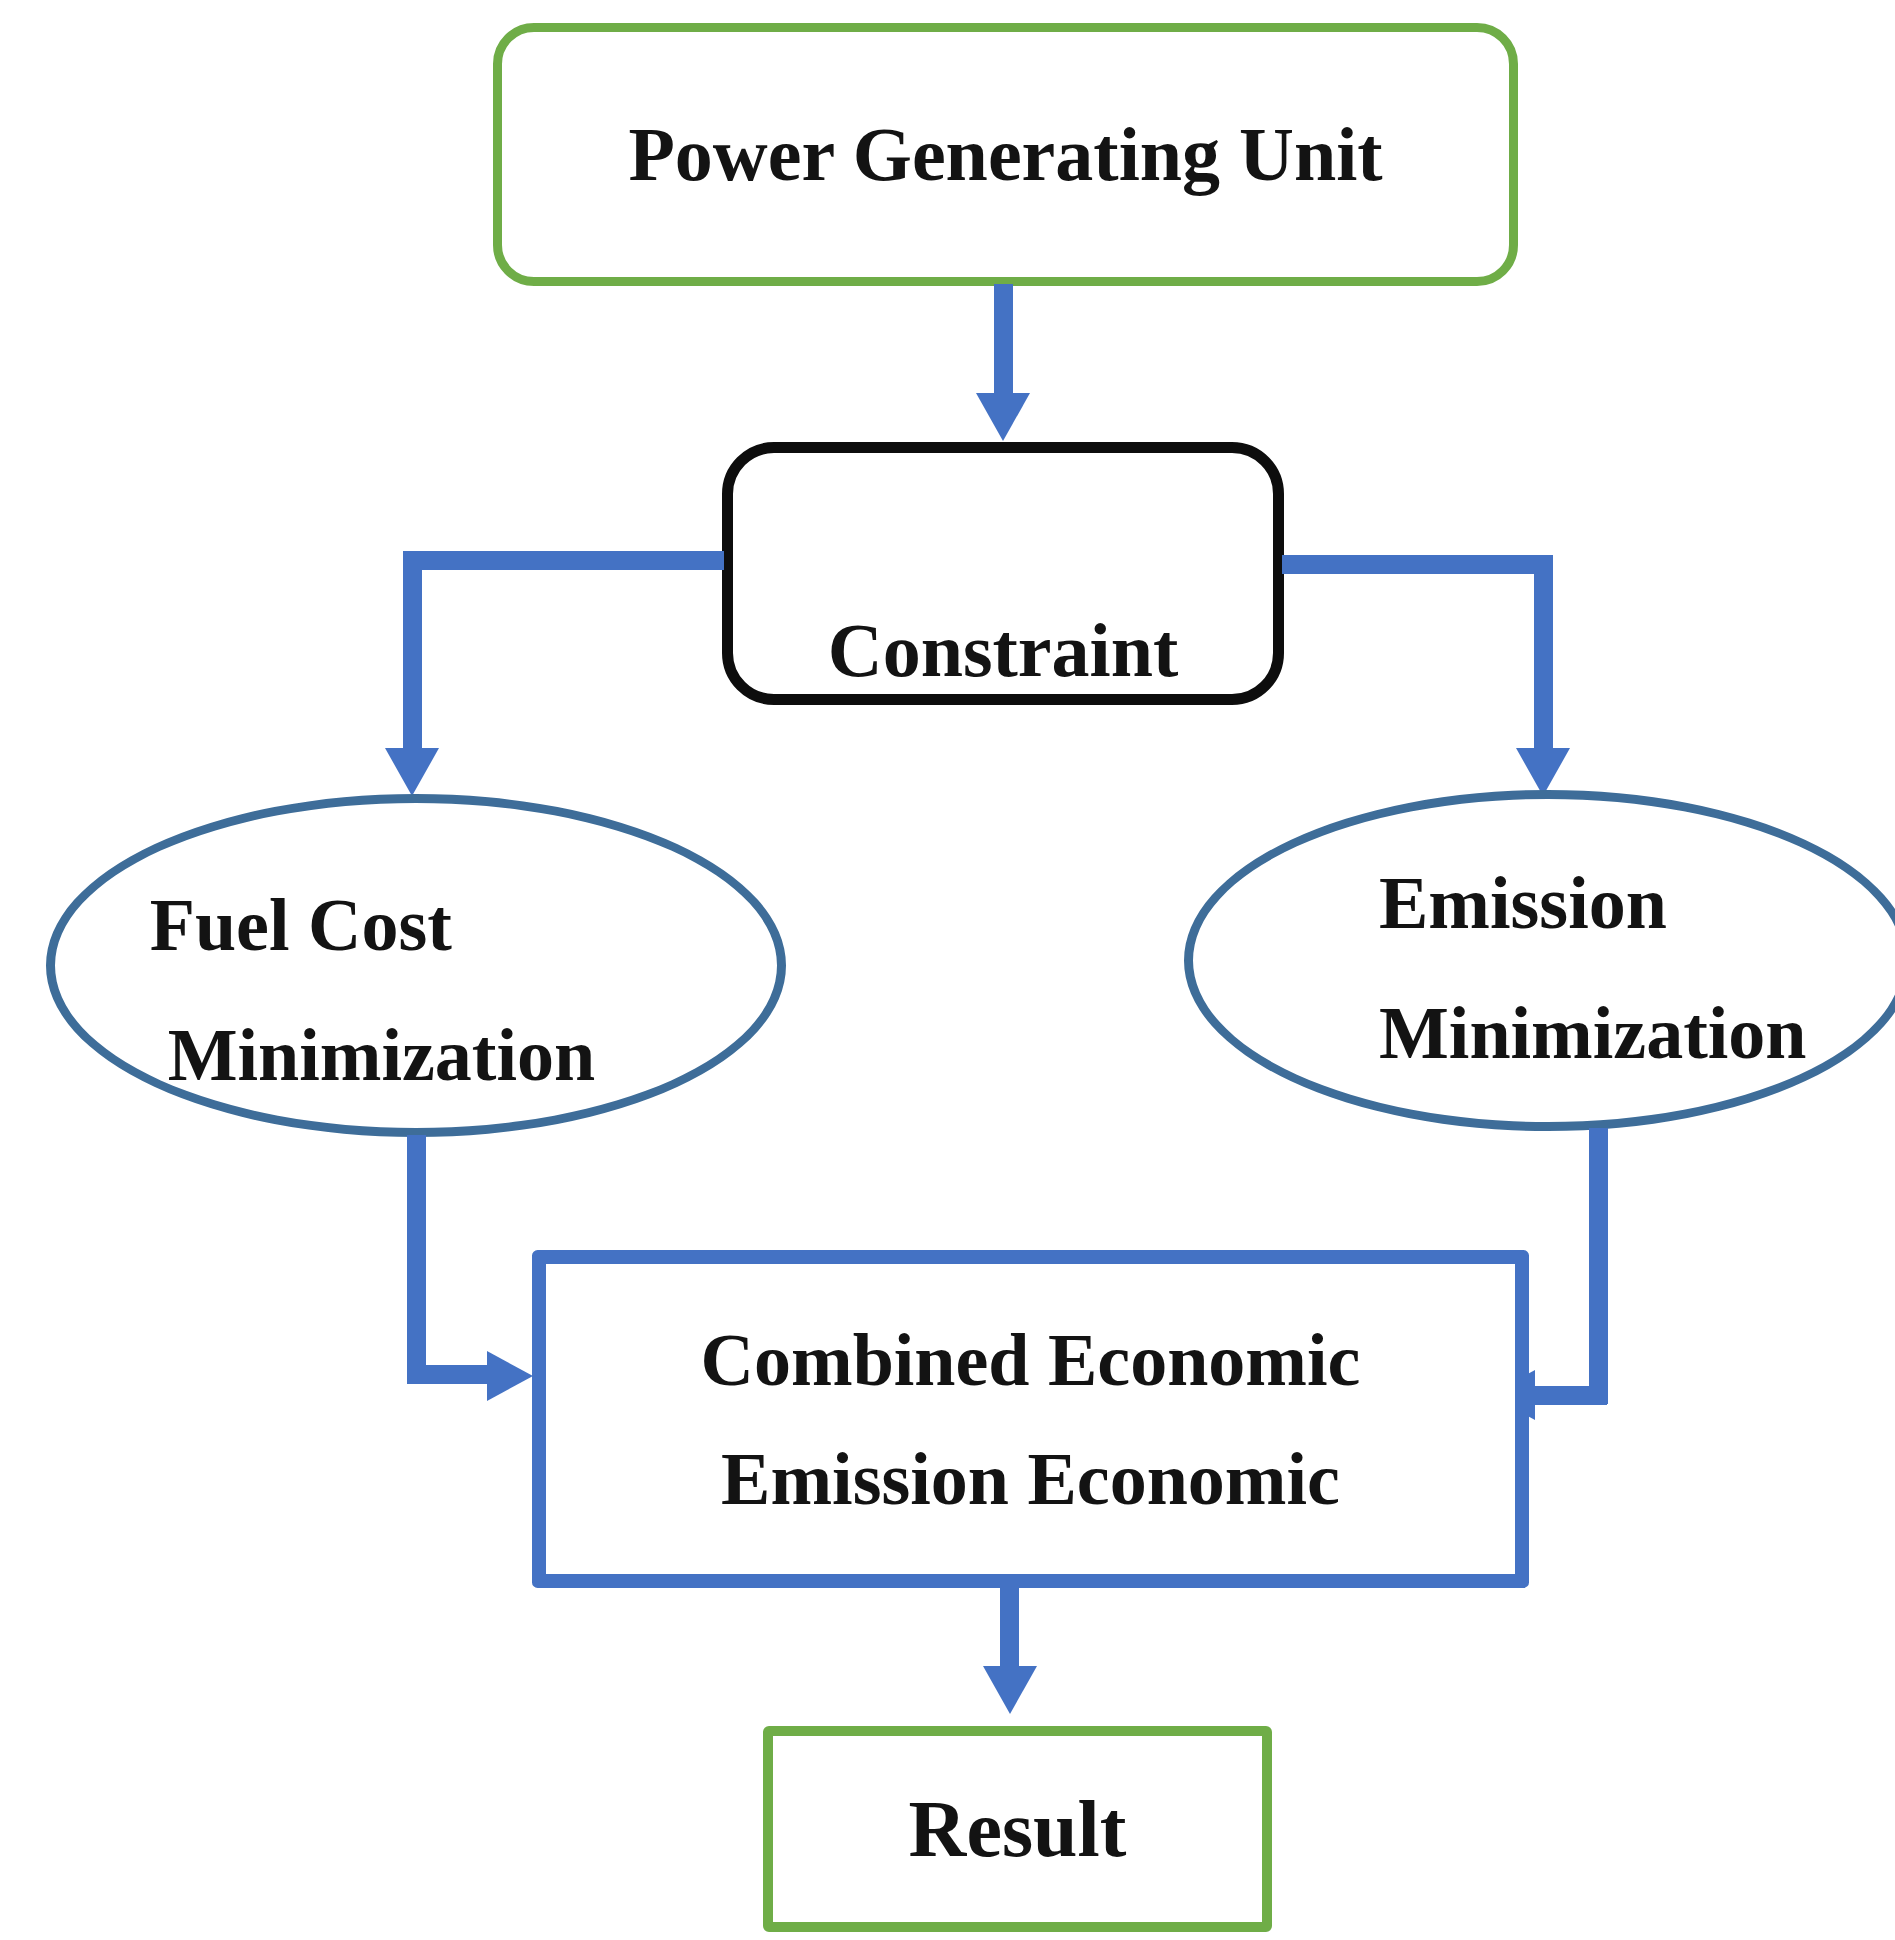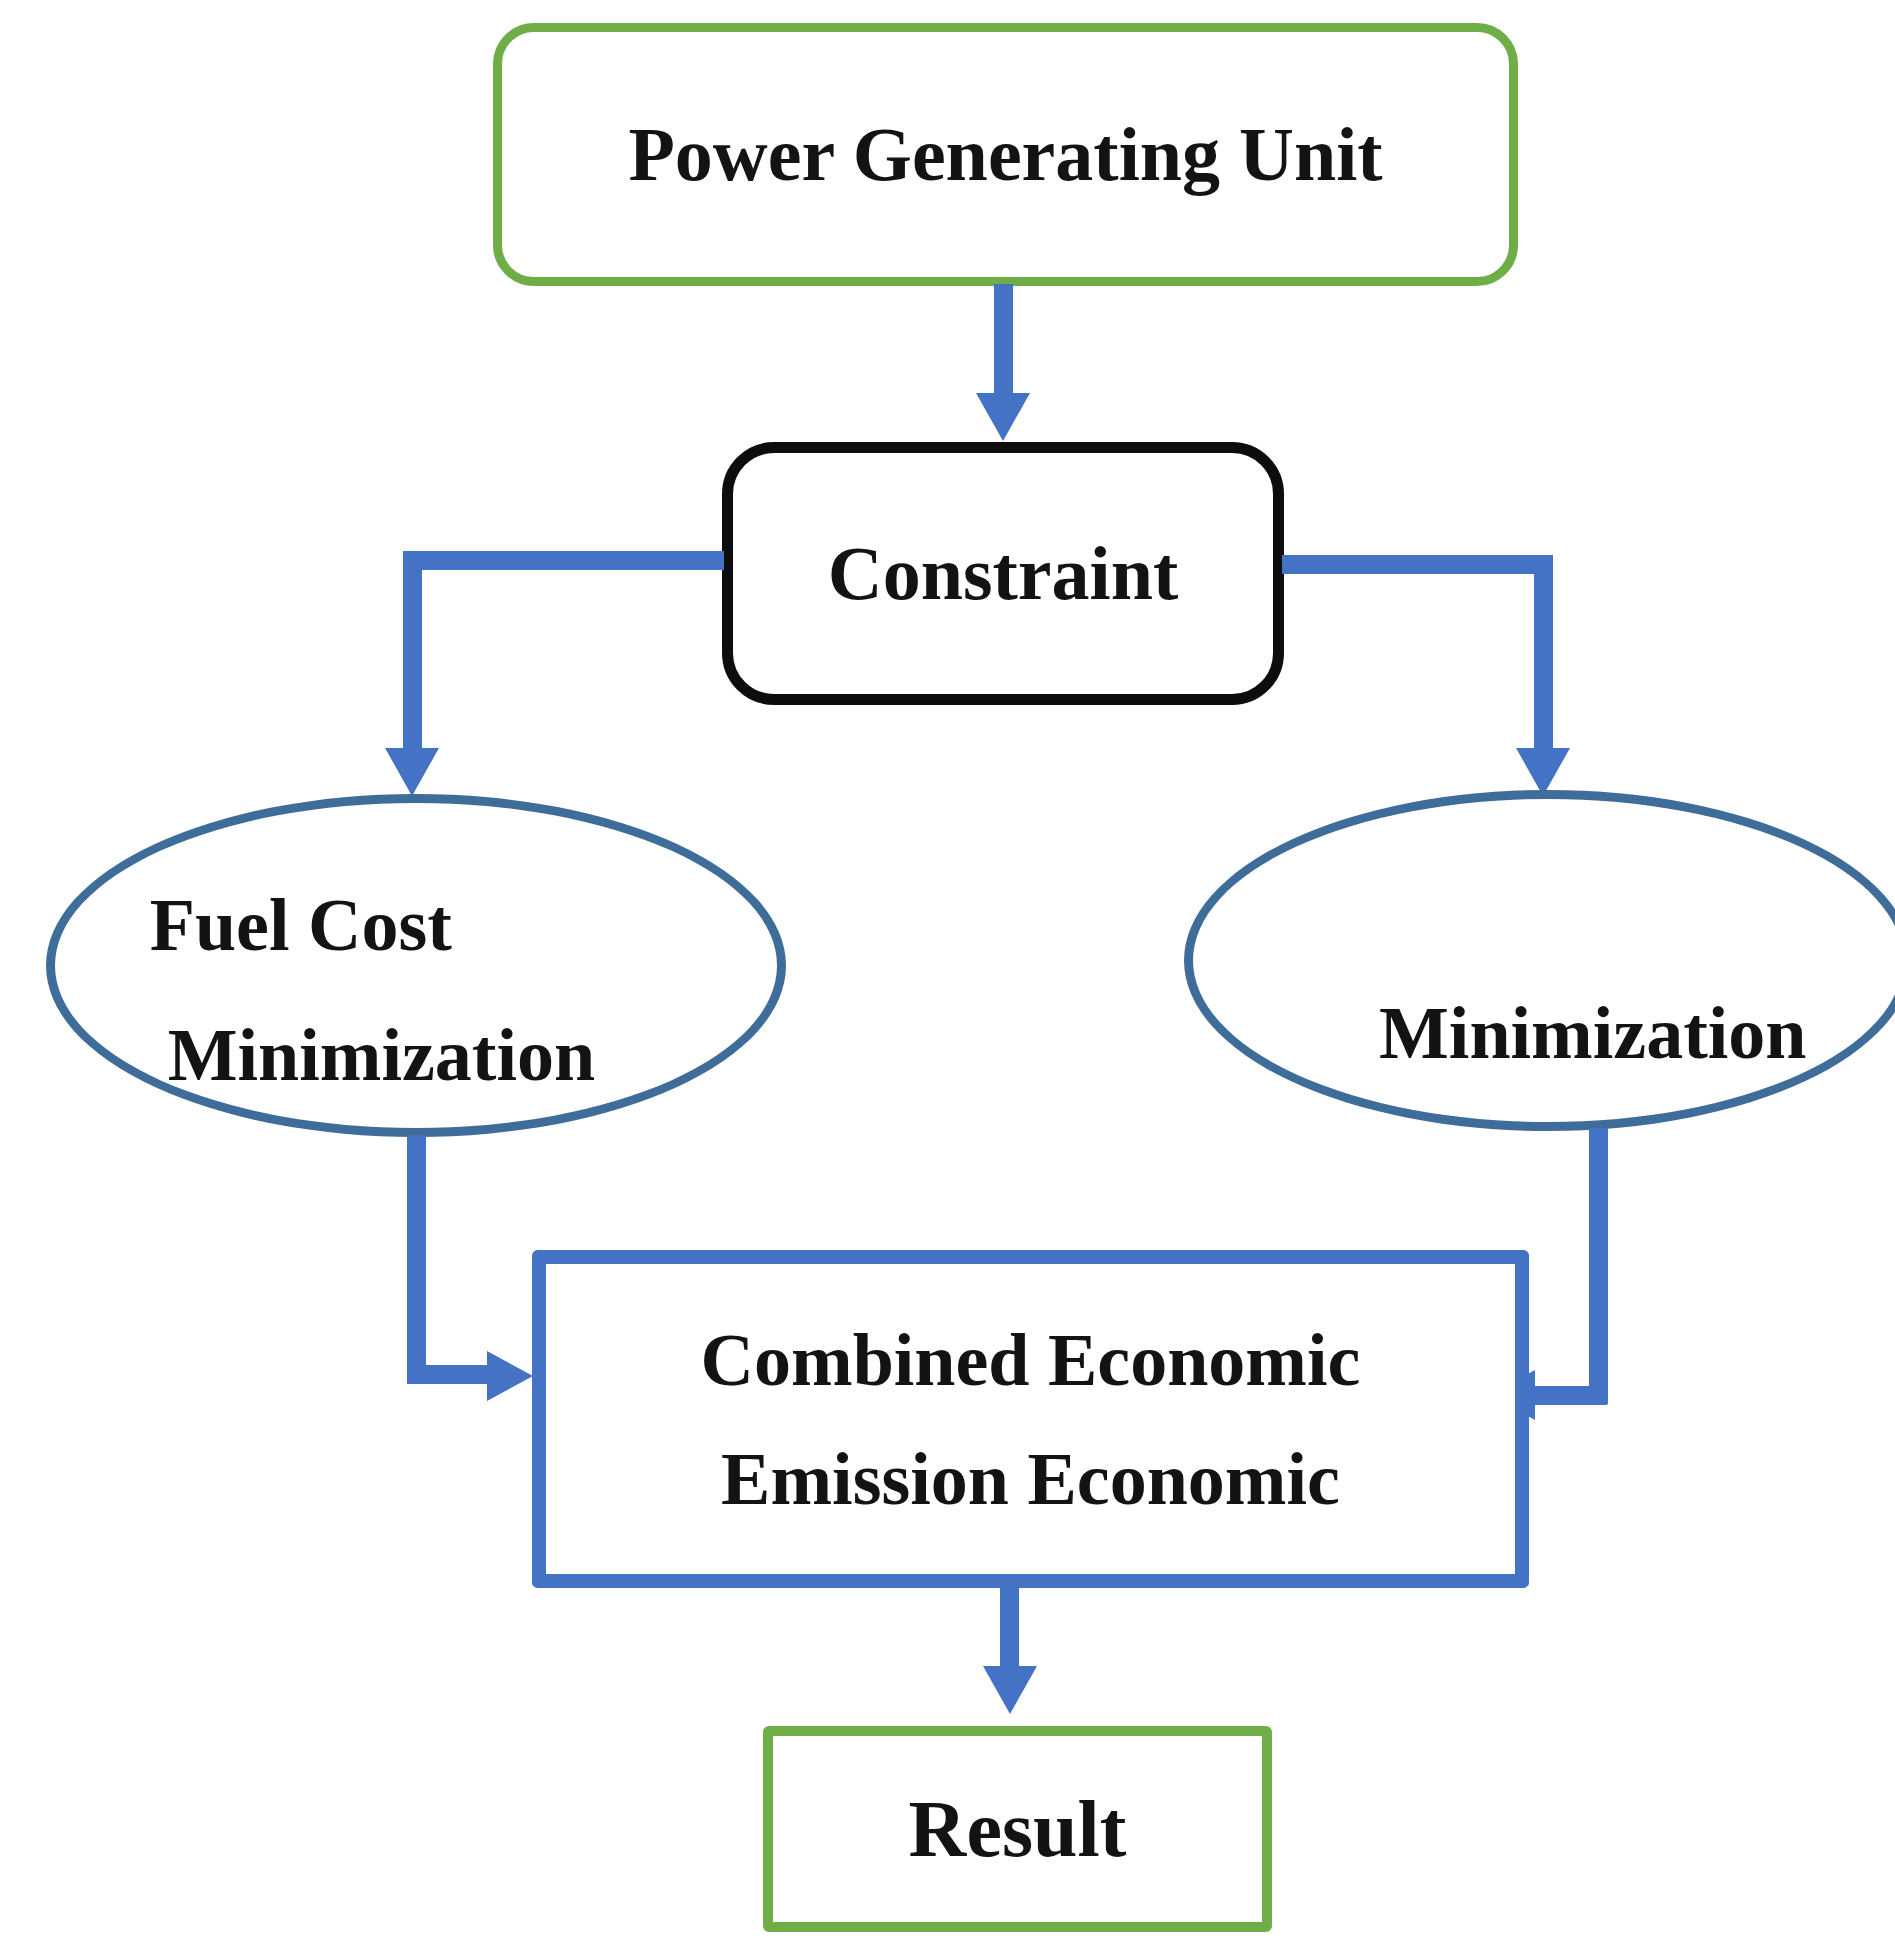--- a/index.html
+++ b/index.html
@@ -90,38 +90,39 @@
 
 <div id="canvas">
 
   <div class="node rounded-green t82" style="left:464px;top:23px;width:1025px;height:263px;">
     <span>Power Generating Unit</span>
   </div>
 
   <div class="seg" style="left:965px;top:284px;width:18.6px;height:111px;"></div>
   <div class="head head-down" style="left:947px;top:393px;"></div>
 
-  <div class="node rounded-black t82" style="left:693px;top:442px;width:562px;height:263px;">
+  <div class="node rounded-black t82" style="left:693px;top:442px;width:562px;height:263px;align-items:flex-end;">
     <span>Constraint</span>
   </div>
 
   <div class="seg" style="left:374px;top:551px;width:321px;height:18.6px;"></div>
   <div class="seg" style="left:374px;top:551px;width:18.6px;height:198px;"></div>
   <div class="head head-down" style="left:356px;top:748px;"></div>
 
   <div class="seg" style="left:1253px;top:555px;width:261px;height:18.6px;"></div>
   <div class="seg" style="left:1505px;top:555px;width:18.6px;height:195px;"></div>
   <div class="head head-down" style="left:1487px;top:748px;"></div>
 
   <div class="ellipse" style="left:16.7px;top:794px;width:740px;height:343px;">
     <span class="line" style="left:95px;top:85px;">Fuel Cost</span>
     <span class="line" style="left:113px;top:215px;">Minimization</span>
   </div>
 
   <div class="ellipse" style="left:1155px;top:790px;width:728px;height:341px;">
+    <span class="line" style="left:186px;top:67px;">Emission</span>
     <span class="line" style="left:186px;top:197px;">Minimization</span>
   </div>
 
   <div class="seg" style="left:378px;top:1135px;width:18.6px;height:249px;"></div>
   <div class="seg" style="left:378px;top:1365px;width:83px;height:18.6px;"></div>
   <div class="head head-right" style="left:458px;top:1351px;"></div>
 
   <div class="seg" style="left:1560px;top:1128px;width:18.6px;height:276px;"></div>
   <div class="seg" style="left:1506px;top:1386px;width:72px;height:18.6px;"></div>
   <div class="head head-left" style="left:1460px;top:1370px;"></div>

